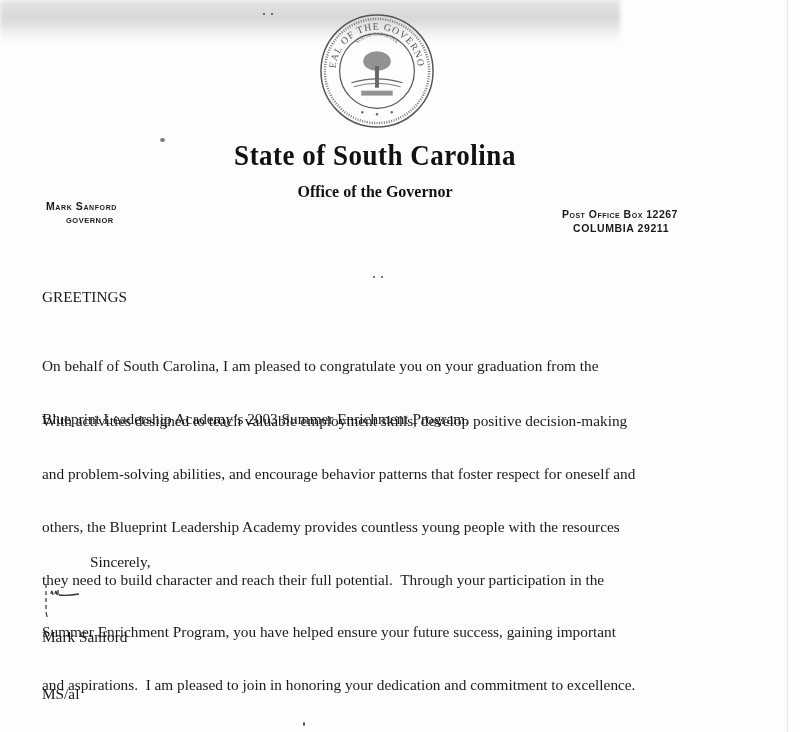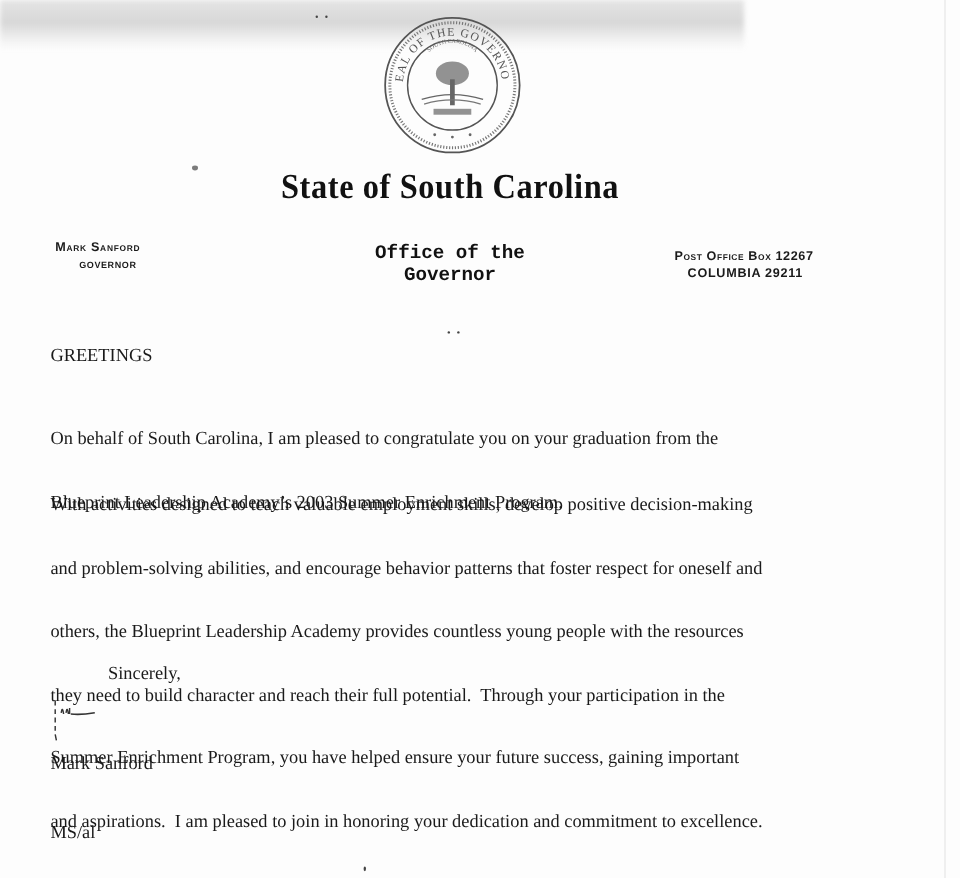--- a/index.html
+++ b/index.html
@@ -54,25 +54,24 @@
     font-size: 27px;
     letter-spacing: 0.5px;
     color: #111;
     transform: scaleY(1.08);
   }
   .office-title {
     position: absolute;
     left: 270px; top: 183px;
     width: 210px;
     text-align: center;
-    font-family: Liberation Mono, monospace;
+    font-family: Liberation Serif, serif;
     font-weight: bold;
     font-size: 16px;
     color: #111;
-    margin-top: 19px;
   }
   .gov-name {
     position: absolute;
     left: 46px; top: 200px;
     font-family: "Liberation Sans", "DejaVu Sans", sans-serif;
     font-size: 10.5px;
     font-weight: bold;
     font-variant: small-caps;
     letter-spacing: 0.6px;
     color: #1a1a1a;

